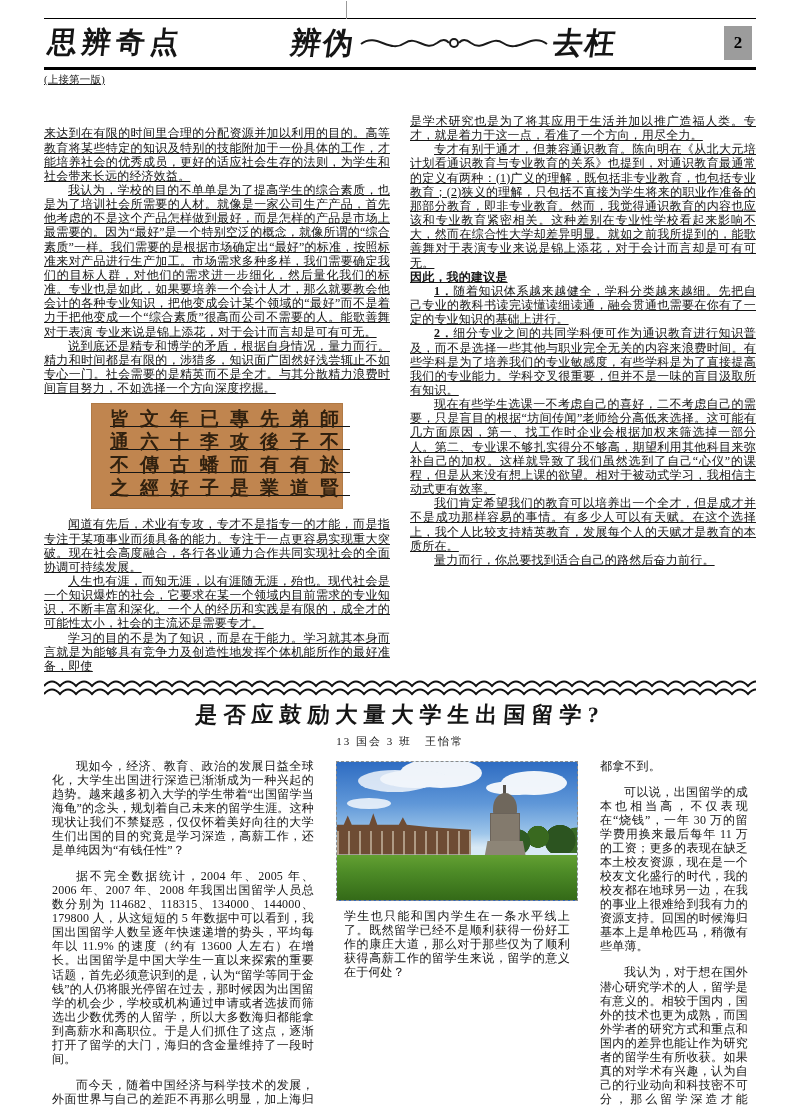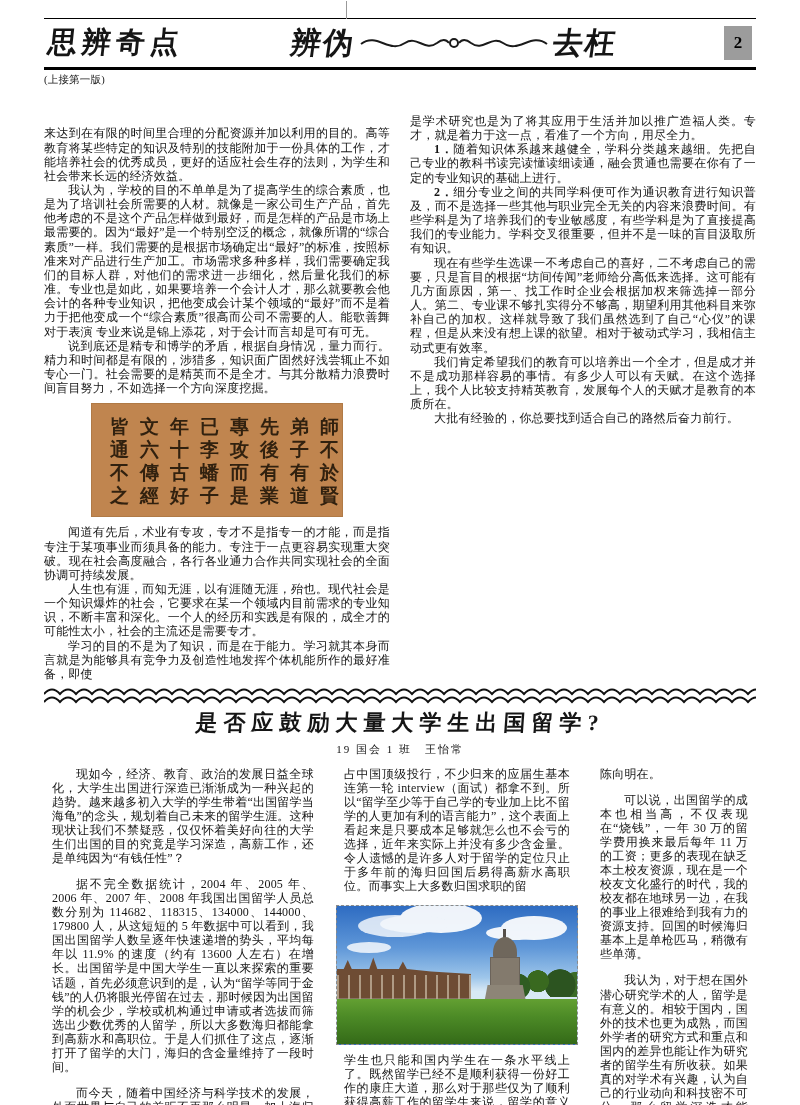--- a/index.html
+++ b/index.html
@@ -11,29 +11,29 @@
   .tick{position:absolute;left:302px;top:-18px;width:1px;height:18px;background:#999;}
   .header-row{display:flex;align-items:center;justify-content:space-between;height:48px;padding:0 4px;}
   .masthead{font-size:29px;font-weight:900;letter-spacing:5px;transform:skewX(-6deg);white-space:nowrap;}
   .banner{display:flex;align-items:center;gap:4px;}
   .banner .word{font-size:30px;font-weight:900;transform:skewX(-8deg);letter-spacing:2px;}
   .flourish{display:block;}
   .page-badge{width:28px;height:34px;background:#9c9c9c;display:flex;align-items:center;justify-content:center;
               font-size:17px;font-weight:bold;color:#000;}
   .thick-rule{border-top:3px solid #000;margin-bottom:4px;}
   
-  .a1{display:flex;gap:20px;font-size:12px;line-height:1.18;text-align:justify;letter-spacing:.2px;}
+  .a1{display:flex;gap:20px;font-size:12px;line-height:1.18;text-align:justify;letter-spacing:.2px;text-decoration:underline;}
   .a1 .col{flex:1;min-width:0;}
   .a1 p{margin:0;text-indent:2em;}
   .a1 p.cont{text-indent:0;margin-top:40px;}
   .note{font-size:10.5px;text-indent:0 !important;margin-bottom:1px !important;}
   .advice-head{font-weight:bold;text-indent:0 !important;}
   .advice b{font-weight:bold;}
   
-  .calligraphy{width:236px;margin:8px auto;background:#c0854f;padding:12px 8px 10px;text-align:center;
+  .calligraphy{width:236px;margin:8px auto;background:#c0854f;padding:4px 8px 10px;text-align:center;
                box-shadow:0 0 0 1px #b07a46 inset;}
   .crow{font-size:19px;font-weight:bold;color:#31210f;letter-spacing:11px;line-height:23px;
         white-space:nowrap;text-indent:11px;font-family:"Liberation Serif",serif;}
   
   .wavy{margin:5px 0 2px;}
   .wavy svg{display:block;width:100%;height:20px;}
   
   .a2-title{text-align:center;font-size:22px;font-weight:900;letter-spacing:6px;margin:2px 0 0;transform:skewX(-4deg);}
   .a2-byline{text-align:center;font-size:11px;letter-spacing:2px;margin:4px 0 10px;}
   .a2{display:flex;gap:14px;font-size:12px;line-height:1.17;text-align:justify;letter-spacing:.2px;}
@@ -106,64 +106,65 @@
         <div class="crow">通六十李攻後子不</div>
         <div class="crow">不傳古蟠而有有於</div>
         <div class="crow">之經好子是業道賢</div>
       </div>
       <p>闻道有先后，术业有专攻，专才不是指专一的才能，而是指专注于某项事业而须具备的能力。专注于一点更容易实现重大突破。现在社会高度融合，各行各业通力合作共同实现社会的全面协调可持续发展。</p>
       <p>人生也有涯，而知无涯，以有涯随无涯，殆也。现代社会是一个知识爆炸的社会，它要求在某一个领域内目前需求的专业知识，不断丰富和深化。一个人的经历和实践是有限的，成全才的可能性太小，社会的主流还是需要专才。</p>
       <p>学习的目的不是为了知识，而是在于能力。学习就其本身而言就是为能够具有竞争力及创造性地发挥个体机能所作的最好准备，即使</p>
     </div>
     <div class="col">
       <p class="cont">是学术研究也是为了将其应用于生活并加以推广造福人类。专才，就是着力于这一点，看准了一个方向，用尽全力。</p>
+      <p>专才有别于通才，但兼容通识教育。陈向明在《从北大元培计划看通识教育与专业教育的关系》也提到，对通识教育最通常的定义有两种：(1)广义的理解，既包括非专业教育，也包括专业教育；(2)狭义的理解，只包括不直接为学生将来的职业作准备的那部分教育，即非专业教育。然而，我觉得通识教育的内容也应该和专业教育紧密相关。这种差别在专业性学校看起来影响不大，然而在综合性大学却差异明显。就如之前我所提到的，能歌善舞对于表演专业来说是锦上添花，对于会计而言却是可有可无。</p>
+      <p class="advice-head">因此，我的建议是</p>
       <p class="advice"><b>1．</b><span>随着知识体系越来越健全，学科分类越来越细。先把自己专业的教科书读完读懂读细读通，融会贯通也需要在你有了一定的专业知识的基础上进行。</span></p>
       <p class="advice"><b>2．</b><span>细分专业之间的共同学科便可作为通识教育进行知识普及，而不是选择一些其他与职业完全无关的内容来浪费时间。有些学科是为了培养我们的专业敏感度，有些学科是为了直接提高我们的专业能力。学科交叉很重要，但并不是一味的盲目汲取所有知识。</span></p>
       <p>现在有些学生选课一不考虑自己的喜好，二不考虑自己的需要，只是盲目的根据“坊间传闻”老师给分高低来选择。这可能有几方面原因，第一、找工作时企业会根据加权来筛选掉一部分人。第二、专业课不够扎实得分不够高，期望利用其他科目来弥补自己的加权。这样就导致了我们虽然选到了自己“心仪”的课程，但是从来没有想上课的欲望。相对于被动式学习，我相信主动式更有效率。</p>
       <p>我们肯定希望我们的教育可以培养出一个全才，但是成才并不是成功那样容易的事情。有多少人可以有天赋。在这个选择上，我个人比较支持精英教育，发展每个人的天赋才是教育的本质所在。</p>
-      <p>大批有经验的，你总要找到适合自己的路然后奋力前行。</p>
+      <p>量力而行，你总要找到适合自己的路然后奋力前行。</p>
     </div>
   </section>
 
   <div class="wavy">
     <svg viewBox="0 0 712 20" preserveAspectRatio="none">
       <path transform="translate(0,1)" fill="none" stroke="#111" stroke-width="2" d="M0 7 q8 -9 16 0 q8 -9 16 0 q8 -9 16 0 q8 -9 16 0 q8 -9 16 0 q8 -9 16 0 q8 -9 16 0 q8 -9 16 0 q8 -9 16 0 q8 -9 16 0 q8 -9 16 0 q8 -9 16 0 q8 -9 16 0 q8 -9 16 0 q8 -9 16 0 q8 -9 16 0 q8 -9 16 0 q8 -9 16 0 q8 -9 16 0 q8 -9 16 0 q8 -9 16 0 q8 -9 16 0 q8 -9 16 0 q8 -9 16 0 q8 -9 16 0 q8 -9 16 0 q8 -9 16 0 q8 -9 16 0 q8 -9 16 0 q8 -9 16 0 q8 -9 16 0 q8 -9 16 0 q8 -9 16 0 q8 -9 16 0 q8 -9 16 0 q8 -9 16 0 q8 -9 16 0 q8 -9 16 0 q8 -9 16 0 q8 -9 16 0 q8 -9 16 0 q8 -9 16 0 q8 -9 16 0 q8 -9 16 0 q8 -9 16 0"></path>
       <path transform="translate(0,9)" fill="none" stroke="#111" stroke-width="2" d="M0 7 q8 -9 16 0 q8 -9 16 0 q8 -9 16 0 q8 -9 16 0 q8 -9 16 0 q8 -9 16 0 q8 -9 16 0 q8 -9 16 0 q8 -9 16 0 q8 -9 16 0 q8 -9 16 0 q8 -9 16 0 q8 -9 16 0 q8 -9 16 0 q8 -9 16 0 q8 -9 16 0 q8 -9 16 0 q8 -9 16 0 q8 -9 16 0 q8 -9 16 0 q8 -9 16 0 q8 -9 16 0 q8 -9 16 0 q8 -9 16 0 q8 -9 16 0 q8 -9 16 0 q8 -9 16 0 q8 -9 16 0 q8 -9 16 0 q8 -9 16 0 q8 -9 16 0 q8 -9 16 0 q8 -9 16 0 q8 -9 16 0 q8 -9 16 0 q8 -9 16 0 q8 -9 16 0 q8 -9 16 0 q8 -9 16 0 q8 -9 16 0 q8 -9 16 0 q8 -9 16 0 q8 -9 16 0 q8 -9 16 0 q8 -9 16 0"></path>
     </svg>
   </div>
 
   <h2 class="a2-title">是否应鼓励大量大学生出国留学?</h2>
-  <div class="a2-byline">19 国会 1 班　王怡常</div>
+  <div class="a2-byline">13 国会 3 班　王怡常</div>
 
   <section class="a2">
     <div class="c1">
       <p>现如今，经济、教育、政治的发展日益全球化，大学生出国进行深造已渐渐成为一种兴起的趋势。越来越多初入大学的学生带着“出国留学当海龟”的念头，规划着自己未来的留学生涯。这种现状让我们不禁疑惑，仅仅怀着美好向往的大学生们出国的目的究竟是学习深造，高薪工作，还是单纯因为“有钱任性”？</p>
       <p>据不完全数据统计，2004 年、2005 年、2006 年、2007 年、2008 年我国出国留学人员总数分别为 114682、118315、134000、144000、179800 人，从这短短的 5 年数据中可以看到，我国出国留学人数呈逐年快速递增的势头，平均每年以 11.9% 的速度（约有 13600 人左右）在增长。出国留学是中国大学生一直以来探索的重要话题，首先必须意识到的是，认为“留学等同于金钱”的人仍将眼光停留在过去，那时候因为出国留学的机会少，学校或机构通过申请或者选拔而筛选出少数优秀的人留学，所以大多数海归都能拿到高薪水和高职位。于是人们抓住了这点，逐渐打开了留学的大门，海归的含金量维持了一段时间。</p>
       <p>而今天，随着中国经济与科学技术的发展，外面世界与自己的差距不再那么明显，加上海归人数增多、学历“贬值”，留学并不都是帮助人们在寻求工作时一马平川的手段。当年华尔街金融危机，大批有经验的 banker 回国攻</p>
     </div>
     <div class="c2">
-      <p class="cont">占中国顶级投行，不少归来的应届生基本连第一轮 interview（面试）都拿不到。所以“留学至少等于自己学的专业加上比不留学的人更加有利的语言能力”，这个表面上看起来是只要成本足够就怎么也不会亏的选择，近年来实际上并没有多少含金量。令人遗憾的是许多人对于留学的定位只止于多年前的海归回国后易得高薪水高职位。而事实上大多数归国求职的留</p>
       <div class="photo">
         <div class="cloud c1"></div>
         <div class="cloud c2"></div>
         <div class="cloud c3"></div>
         <div class="trees"></div>
         <div class="building"></div>
         <div class="monument">
           <div class="monu-spike"></div>
           <div class="monu-dome"></div>
           <div class="monu-body"></div>
           <div class="monu-base"></div>
         </div>
         <div class="lawn"></div>
       </div>
       <p class="cont">学生也只能和国内学生在一条水平线上了。既然留学已经不是顺利获得一份好工作的康庄大道，那么对于那些仅为了顺利获得高薪工作的留学生来说，留学的意义在于何处？</p>
 
     </div>
     <div class="c3">
-      <p class="cont">陈向明在。</p>
+      <p class="cont">都拿不到。</p>
       <p>可以说，出国留学的成本也相当高，不仅表现在“烧钱”，一年 30 万的留学费用换来最后每年 11 万的工资；更多的表现在缺乏本土校友资源，现在是一个校友文化盛行的时代，我的校友都在地球另一边，在我的事业上很难给到我有力的资源支持。回国的时候海归基本上是单枪匹马，稍微有些单薄。</p>
       <p>我认为，对于想在国外潜心研究学术的人，留学是有意义的。相较于国内，国外的技术也更为成熟，而国外学者的研究方式和重点和国内的差异也能让作为研究者的留学生有所收获。如果真的对学术有兴趣，认为自己的行业动向和科技密不可分，那么留学深造才能让“海龟”获得一些行业更为深入的知识和能力，使他们以后的路更加顺利。也就是说，是否留学应取决于大学生对于能力和知识的渴求和兴趣。</p>
 
     </div>
   </section>
 
 </div>
 
 </body></html>

